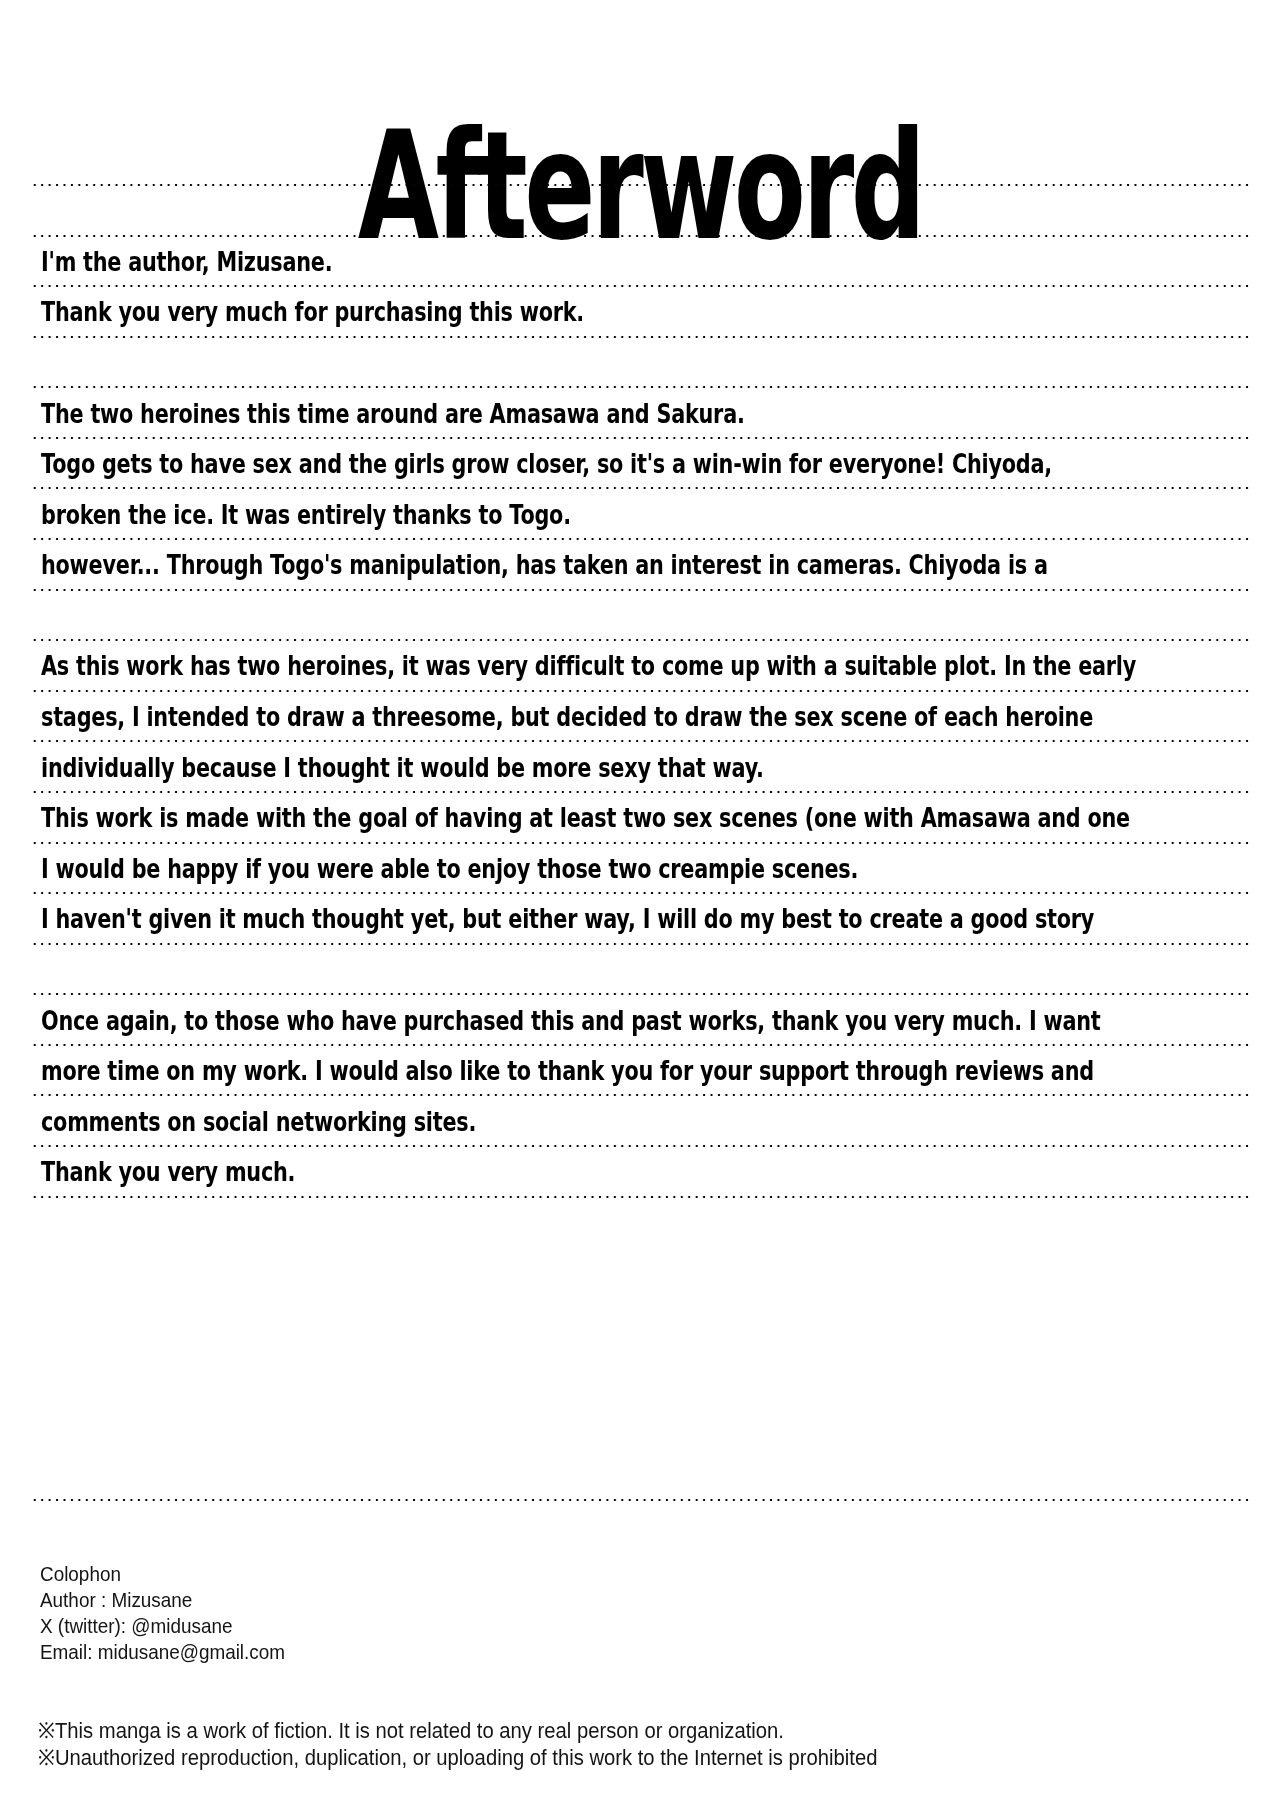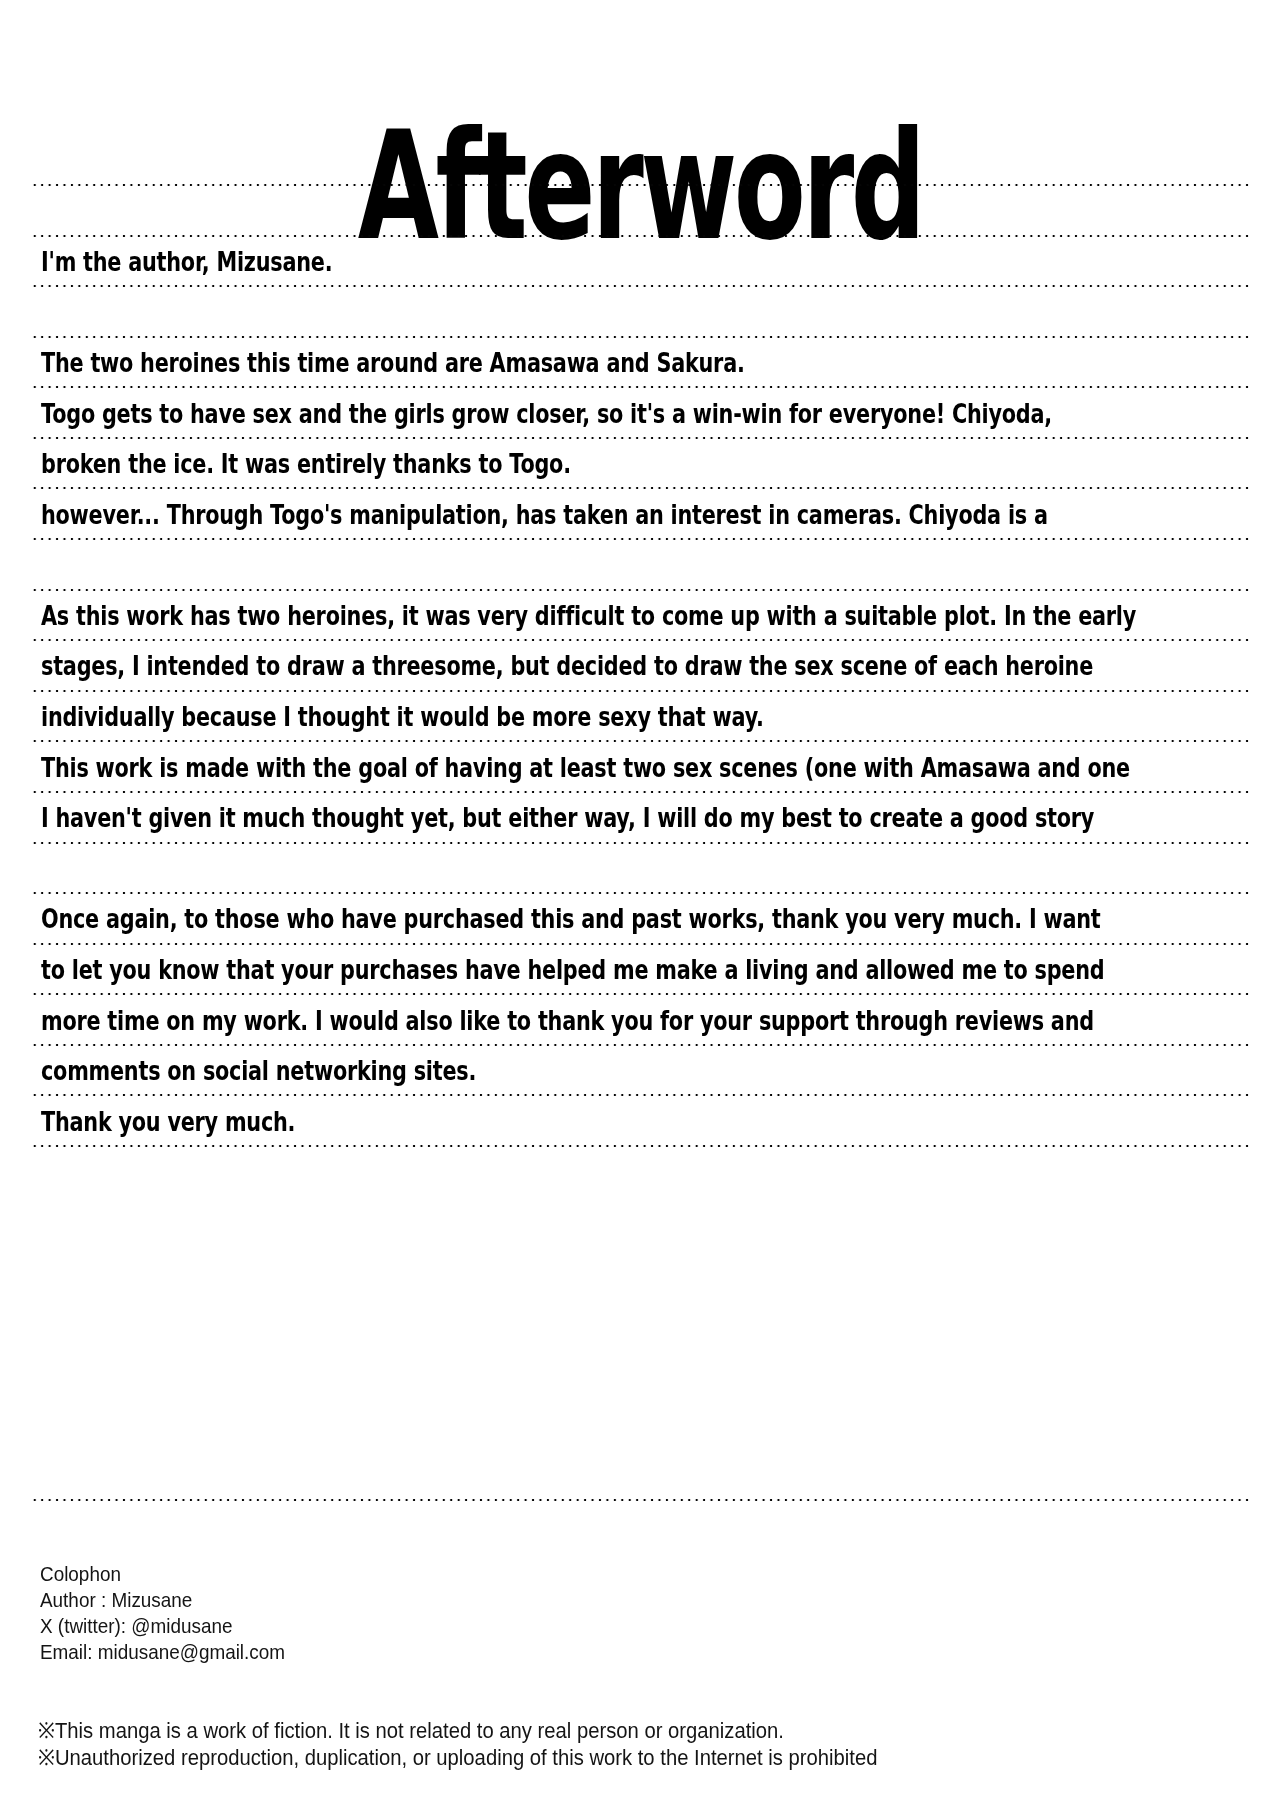--- a/index.html
+++ b/index.html
@@ -97,20 +97,23 @@
 
 <div class="page">
 
   <h1 class="title">Afterword</h1>
 
   <div class="rows">
       <div class="row"></div>
       <div class="row">
         <span class="hand">I'm the author, Mizusane.</span>
       </div>
+      <div class="row">
+        <span class="hand">Thank you very much for purchasing this work.</span>
+      </div>
       <div class="row"></div>
       <div class="row">
         <span class="hand">The two heroines this time around are Amasawa and Sakura.</span>
       </div>
       <div class="row">
         <span class="hand">Togo gets to have sex and the girls grow closer, so it's a win-win for everyone! Chiyoda,</span>
       </div>
       <div class="row">
         <span class="hand">broken the ice. It was entirely thanks to Togo.</span>
       </div>
@@ -124,28 +127,28 @@
       <div class="row">
         <span class="hand">stages, I intended to draw a threesome, but decided to draw the sex scene of each heroine</span>
       </div>
       <div class="row">
         <span class="hand">individually because I thought it would be more sexy that way.</span>
       </div>
       <div class="row">
         <span class="hand">This work is made with the goal of having at least two sex scenes (one with Amasawa and one</span>
       </div>
       <div class="row">
+        <span class="hand">I would be happy if you were able to enjoy those two creampie scenes.</span>
+      </div>
+      <div class="row">
         <span class="hand">I haven't given it much thought yet, but either way, I will do my best to create a good story</span>
       </div>
       <div class="row"></div>
       <div class="row">
         <span class="hand">Once again, to those who have purchased this and past works, thank you very much. I want</span>
-      </div>
-      <div class="row">
-        <span class="hand">to let you know that your purchases have helped me make a living and allowed me to spend</span>
       </div>
       <div class="row">
         <span class="hand">more time on my work. I would also like to thank you for your support through reviews and</span>
       </div>
       <div class="row">
         <span class="hand">comments on social networking sites.</span>
       </div>
       <div class="row">
         <span class="hand">Thank you very much.</span>
       </div>

